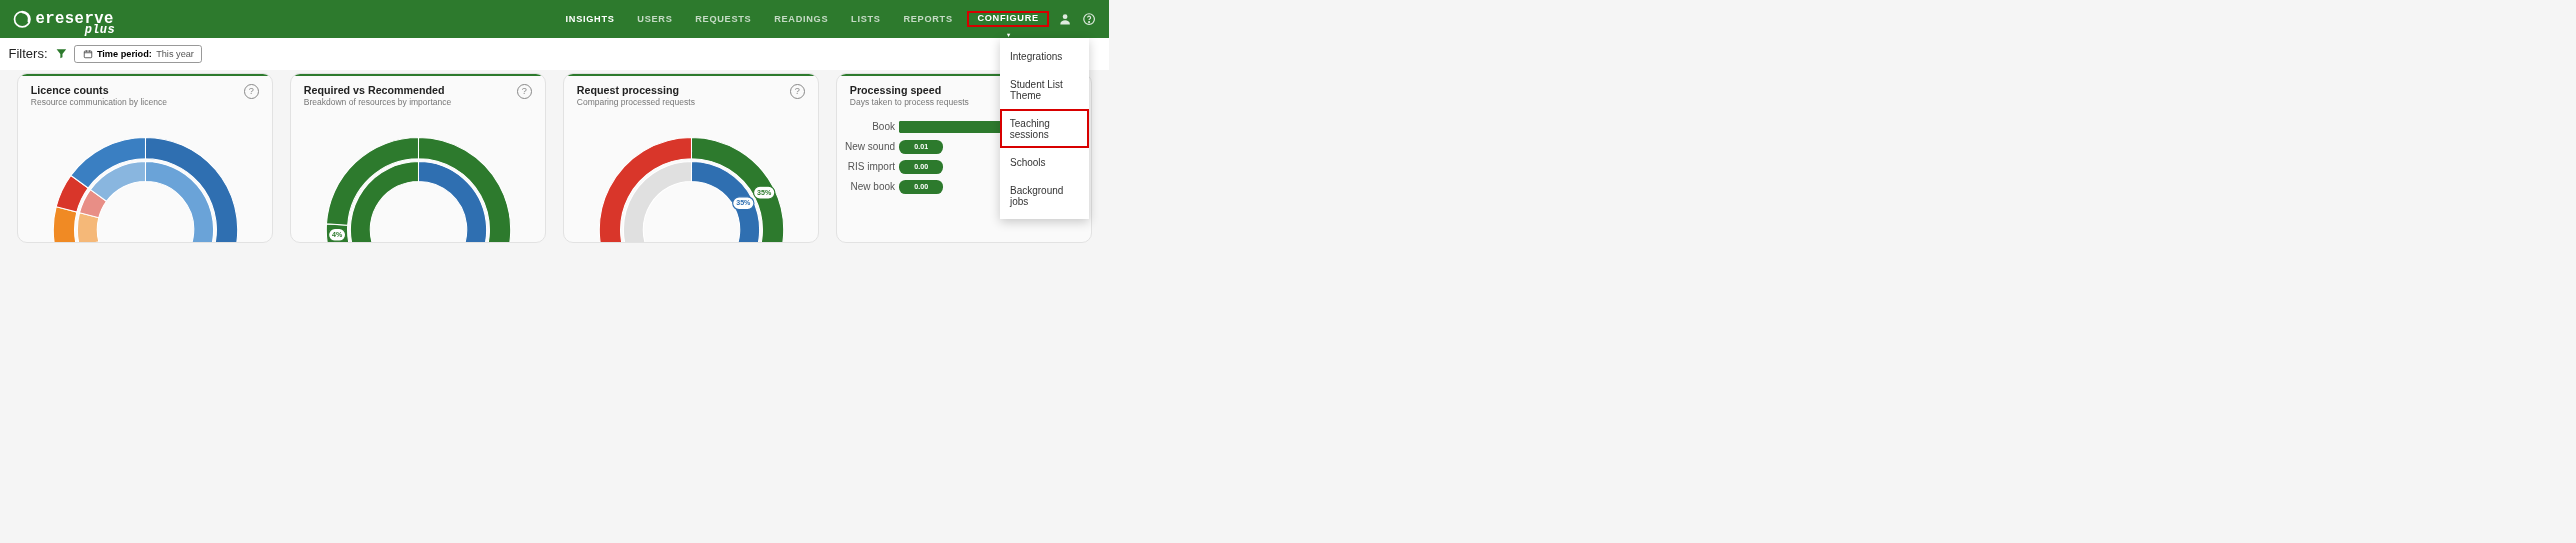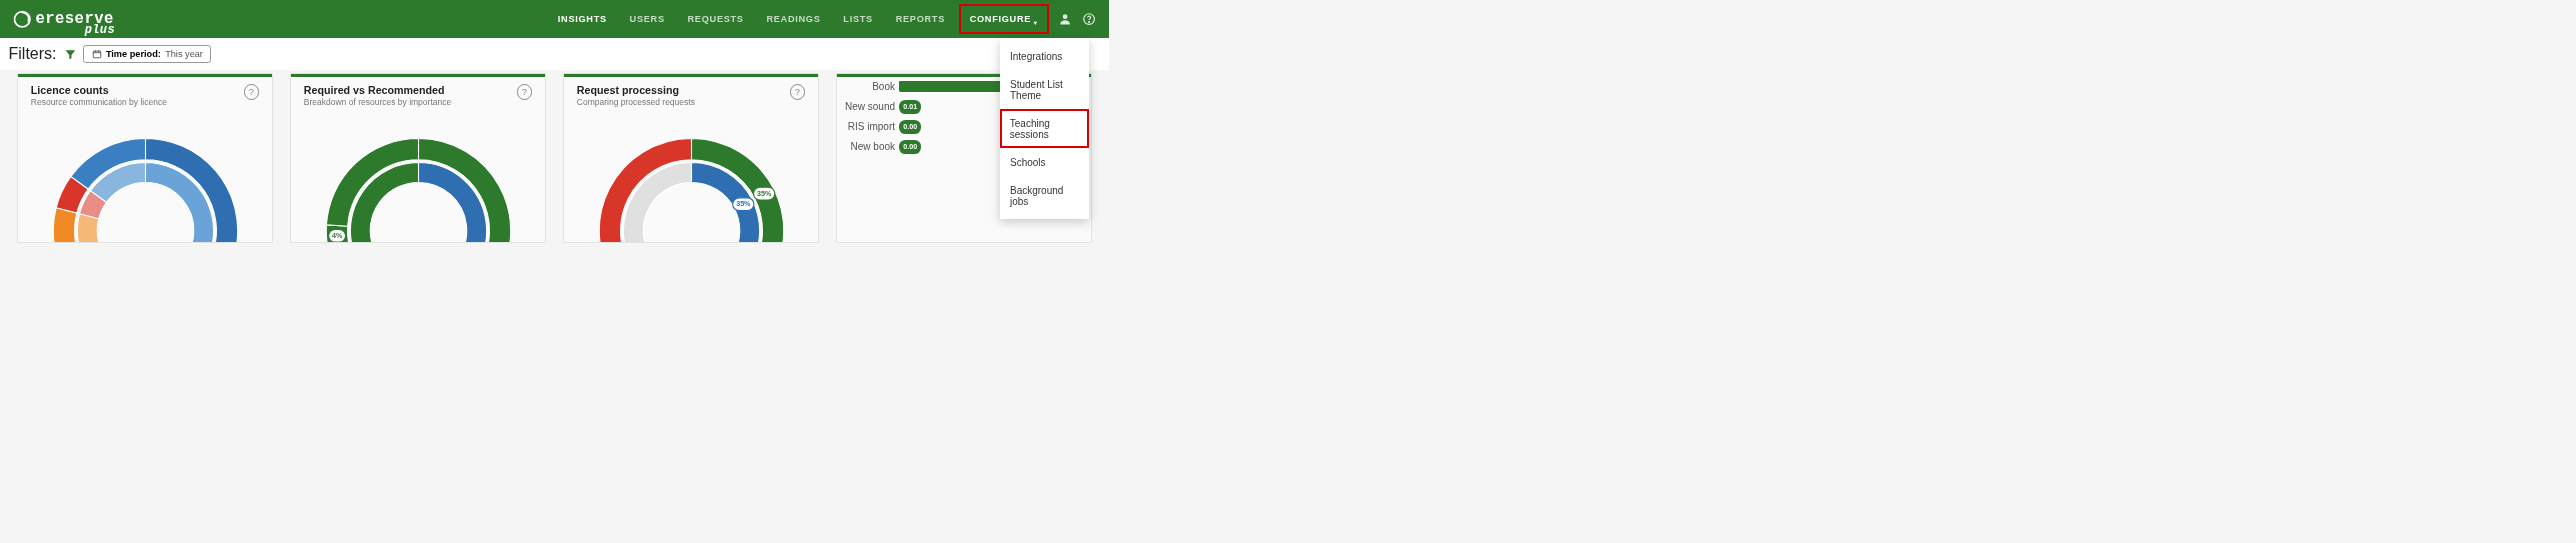--- a/index.html
+++ b/index.html
@@ -9,61 +9,61 @@
   .header { background: #2d7a2d; height: 38px; display: flex; align-items: center; padding: 0 12.8px; position: relative; }
   .logo { display: flex; align-items: center; gap: 4.3px; font-family: Liberation Mono, monospace; }
   .logo-icon { width: 18.5px; height: 18.5px; }
   .logo-text { color: #fff; font-size: 15.6px; font-weight: 600; letter-spacing: 0.4px; position: relative; }
   .logo-text .e { font-weight: 700; }
   .logo-sub { color: #fff; font-size: 12px; font-style: italic; position: absolute; right: -1.4px; bottom: -8.5px; letter-spacing: 0.4px;}
   
   .nav { margin-left: auto; display: flex; align-items: center; gap: 0; }
   .nav-item { color: rgba(255,255,255,0.72); font-size: 9.2px; font-weight: 600; letter-spacing: 0.7px; padding: 0 11.4px; height: 54px; display: flex; align-items: center; cursor: pointer; position: relative; }
   .nav-item.active { color: #fff; }
-  .nav-configure { border: 2.1px solid #d80000; color: #fff !important; height: 30px; padding: 0 8.5px; margin: 0 2.8px; }
+  .nav-configure { border: 2.1px solid #d80000; color: #fff !important; height: 16px; padding: 0 8.5px; margin: 0 2.8px; flex-direction: column; }
   .nav-configure .chev { font-size: 5.7px; margin-left: 1.4px; margin-top: 8.5px; }
   .nav-icons { display: flex; align-items: center; margin-left: 5.7px; gap: 10px; }
   .nav-icon { color: rgba(255,255,255,0.85); width: 14.2px; height: 14.2px; cursor: pointer; }
   
   
   .dropdown { position: absolute; top: 38px; right: 20px; width: 89px; background: #fff; box-shadow: 0 2.8px 10px rgba(0,0,0,0.2); z-index: 100; padding: 4.3px 0; }
   .dropdown-item { padding: 8.5px 10px; font-size: 10px; color: #333; cursor: pointer; }
   .dropdown-item.highlighted { border: 2.1px solid #d80000; padding: 6.4px 7.8px; }
   
   
   .filter-bar { display: flex; align-items: center; gap: 7.1px; padding: 7.1px 8.5px; background: #fff; }
-  .filter-label { font-size: 16px; color: #222; }
+  .filter-label { font-size: 13px; color: #222; }
   .filter-funnel { width: 12.8px; height: 12.8px; }
   .time-chip { display: flex; align-items: center; gap: 4.3px; border: 0.7px solid #999; border-radius: 2.8px; padding: 2.8px 7.1px; font-size: 9.2px; cursor: pointer; }
   .time-chip .tp-label { font-weight: 600; }
   .time-chip .tp-val { color: #555; }
   .cal-icon { width: 10px; height: 10px; }
   
   
   .cards { display: flex; gap: 17px; padding: 2.8px 17px 0 17px; }
-  .card { background: #fafafa; border: 0.7px solid #e2e2e2; border-radius: 1px; flex: 1 1 0; min-width: 0; position: relative; overflow: hidden; }
+  .card { background: #fafafa; border: 0.7px solid #e2e2e2; border-radius: 10px; flex: 1 1 0; min-width: 0; position: relative; overflow: hidden; }
   .card::before { content: ""; position: absolute; top: 0; left: 0; right: 0; height: 2.8px; background: #2d7a2d; }
   .card-head { display: flex; align-items: flex-start; padding: 10px 12.8px 7.1px 12.8px; }
   .card-title { font-size: 10.7px; font-weight: 600; color: #222; }
   .card-sub   { font-size: 8.5px; color: #777; margin-top: 1.4px; }
   .card-help  { margin-left: auto; width: 15.6px; height: 15.6px; border: 1.1px solid #888; border-radius: 50%; display: flex; align-items: center; justify-content: center; font-size: 9.2px; color: #888; cursor: pointer; }
   
   .chart-area { height: 128px; display: flex; justify-content: center; overflow: hidden; position: relative; align-items: center; }
   .chart-area svg { margin-top: 4.3px; }
   
   .pill { fill: #fff; stroke-width: 1.6; }
   .pill-text { font-size: 10px; font-weight: 700; text-anchor: middle; dominant-baseline: central; }
   
   
   .ps-body { padding: 2.8px 8.5px 0 0; }
   .ps-row { display: flex; align-items: center; height: 20px; gap: 4.3px; }
   .ps-label { width: 58px; text-align: right; font-size: 10px; color: #555; }
   .ps-bar-zone { flex: 1; position: relative; height: 11.4px; }
   .ps-bar { position: absolute; left: 0; top: 0; height: 11.4px; border-radius: 1.4px; }
-  .ps-val-pill { position: absolute; top: -0.7px; height: 14px; border-radius: 6.4px; padding: 0 4px; font-size: 7.1px; font-weight: 700; color: #fff; display: flex; align-items: center; }
+  .ps-val-pill { position: absolute; top: -0.7px; height: 14px; border-radius: 6.4px; padding: 0 15px; font-size: 7.1px; font-weight: 700; color: #fff; display: flex; align-items: center; }
 </style>
 </head>
 <body>
 
 <div class="header">
   <div class="logo">
     <svg class="logo-icon" viewBox="0 0 24 24">
       <circle cx="12" cy="12" r="10" fill="none" stroke="#fff" stroke-width="2.2"></circle>
       <path d="M12 3 A9 9 0 0 1 20 15" fill="none" stroke="#fff" stroke-width="2.2" stroke-linecap="round"></path>
     </svg>
@@ -220,20 +220,27 @@
           </g>
           <g>
             <rect x="218.06253498344617" y="113.77277902135717" width="30" height="18" rx="9" class="pill" stroke="#2f6fb1"></rect>
             <text x="233.06253498344617" y="122.77277902135717" class="pill-text" fill="#2f6fb1">35%</text>
           </g>
         </svg>
       </div>
   </div>
 
   <div class="card">
+    <div class="card-head">
+      <div>
+        <div class="card-title">Processing speed</div>
+        <div class="card-sub">Days taken to process requests</div>
+      </div>
+      <div class="card-help">?</div>
+    </div>
     <div class="ps-body" id="chart-3">
         <div class="ps-row">
           <div class="ps-label">Book</div>
           <div class="ps-bar-zone">
             <div class="ps-bar" style="width: 100%; background: rgb(45, 122, 45);"></div>
           </div>
         </div>
         <div class="ps-row">
           <div class="ps-label">New sound</div>
           <div class="ps-bar-zone">

